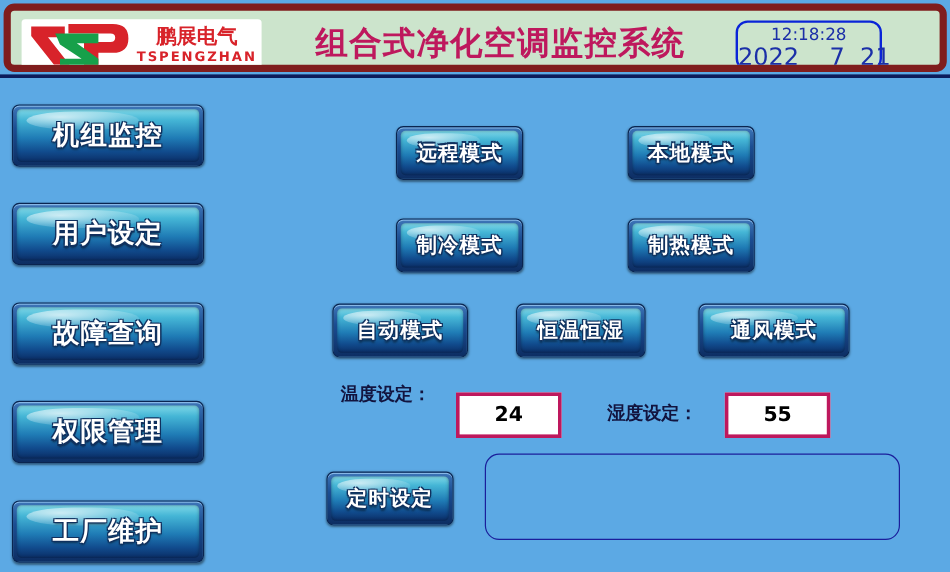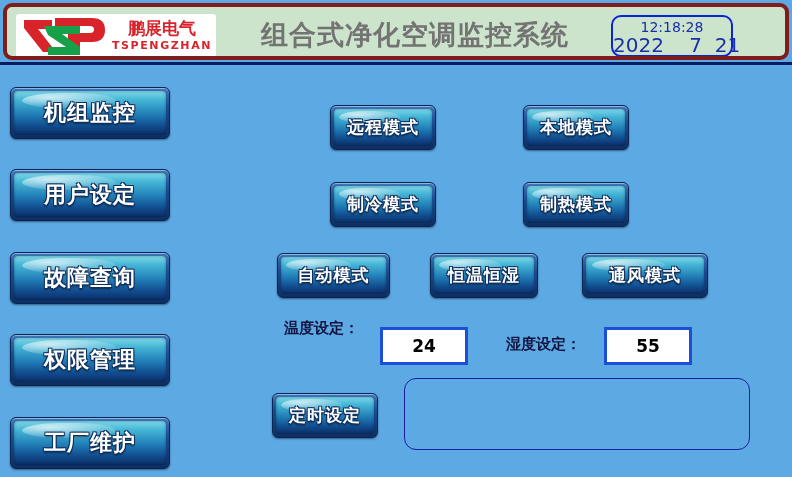--- a/index.html
+++ b/index.html
@@ -16,21 +16,21 @@
   }
 
   
   #header {
     position: absolute;
     left: 3px;
     top: 3px;
     width: 786px;
     height: 57px;
     background: #CCE4CC;
-    border: 4px solid #7f1d1d;
+    border: 6px solid #7f1d1d;
     border-radius: 9px;
     box-sizing: border-box;
     overflow: hidden;
   }
   #header-underline {
     position: absolute;
     left: 0px;
     top: 62px;
     width: 792px;
     height: 3px;
@@ -79,21 +79,21 @@
   
   #app-title {
     position: absolute;
     left: 228px;
     top: 10px;
     width: 360px;
     text-align: center;
     font-family: "DejaVu Sans", "Liberation Sans", sans-serif;
     font-size: 27px;
     font-weight: bold;
-    color: #737373;
+    color: #be185d;
     letter-spacing: 1px;
     line-height: 36px;
     white-space: nowrap;
   }
 
   
   #clock-box {
     position: absolute;
     left: 604px;
     top: 8px;
@@ -192,21 +192,21 @@
     font-weight: bold;
     color: #12143F;
     line-height: 20px;
     white-space: nowrap;
   }
   .sp-field {
     position: absolute;
     width: 88px;
     height: 38px;
     background: #FFFFFF;
-    border: 3px solid #1d4ed8;
+    border: 3px solid #be185d;
     box-sizing: border-box;
     display: flex;
     align-items: center;
     justify-content: center;
     font-family: "DejaVu Sans", "Liberation Sans", sans-serif;
     font-size: 17px;
     font-weight: bold;
     color: #000000;
     cursor: text;
   }

